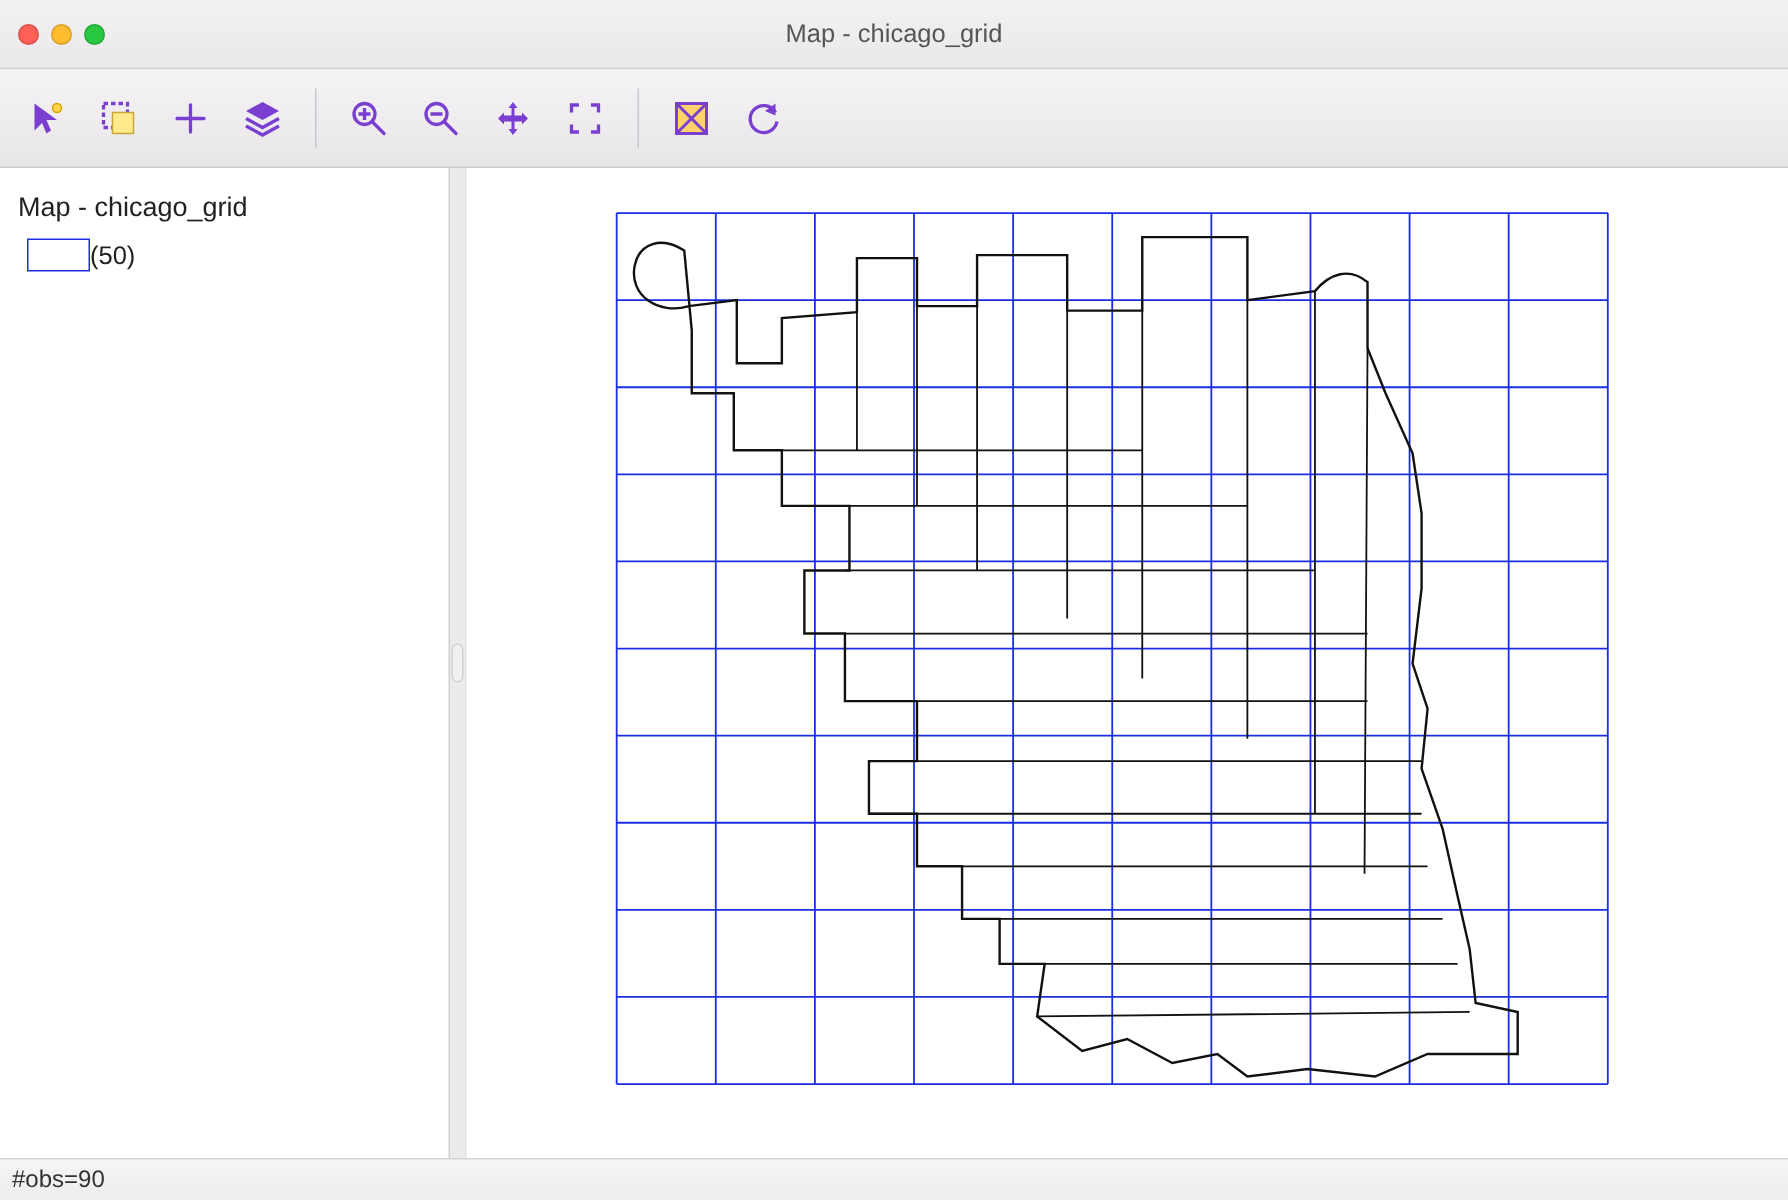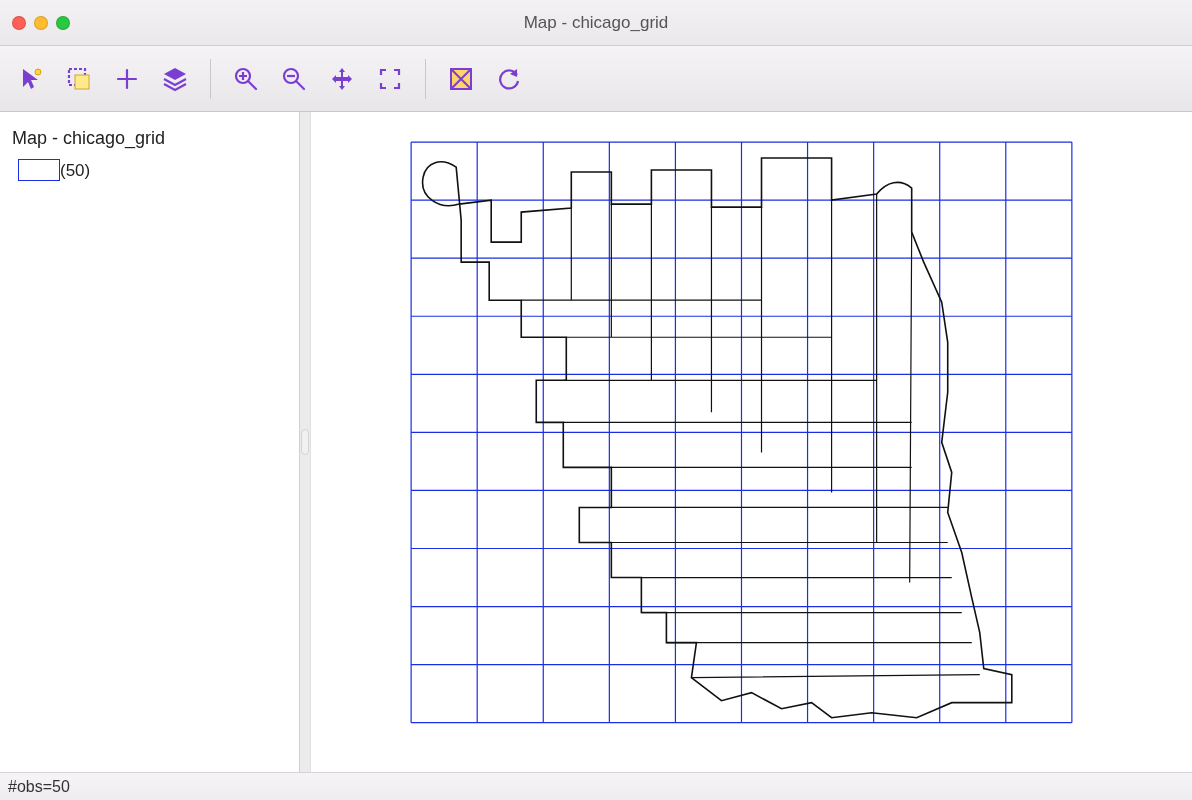--- a/index.html
+++ b/index.html
@@ -255,14 +255,14 @@
              M268 430 L636 430 M330 465 L640 465
              M330 500 L650 500 M355 530 L660 530
              M380 565 L668 562"></path>
       </g>
     </svg>
   </div>
 
 </div>
 
 <div class="statusbar">
-  <span>#obs=50</span>
+  <span>#obs=90</span>
 </div>
 
 </body></html>

